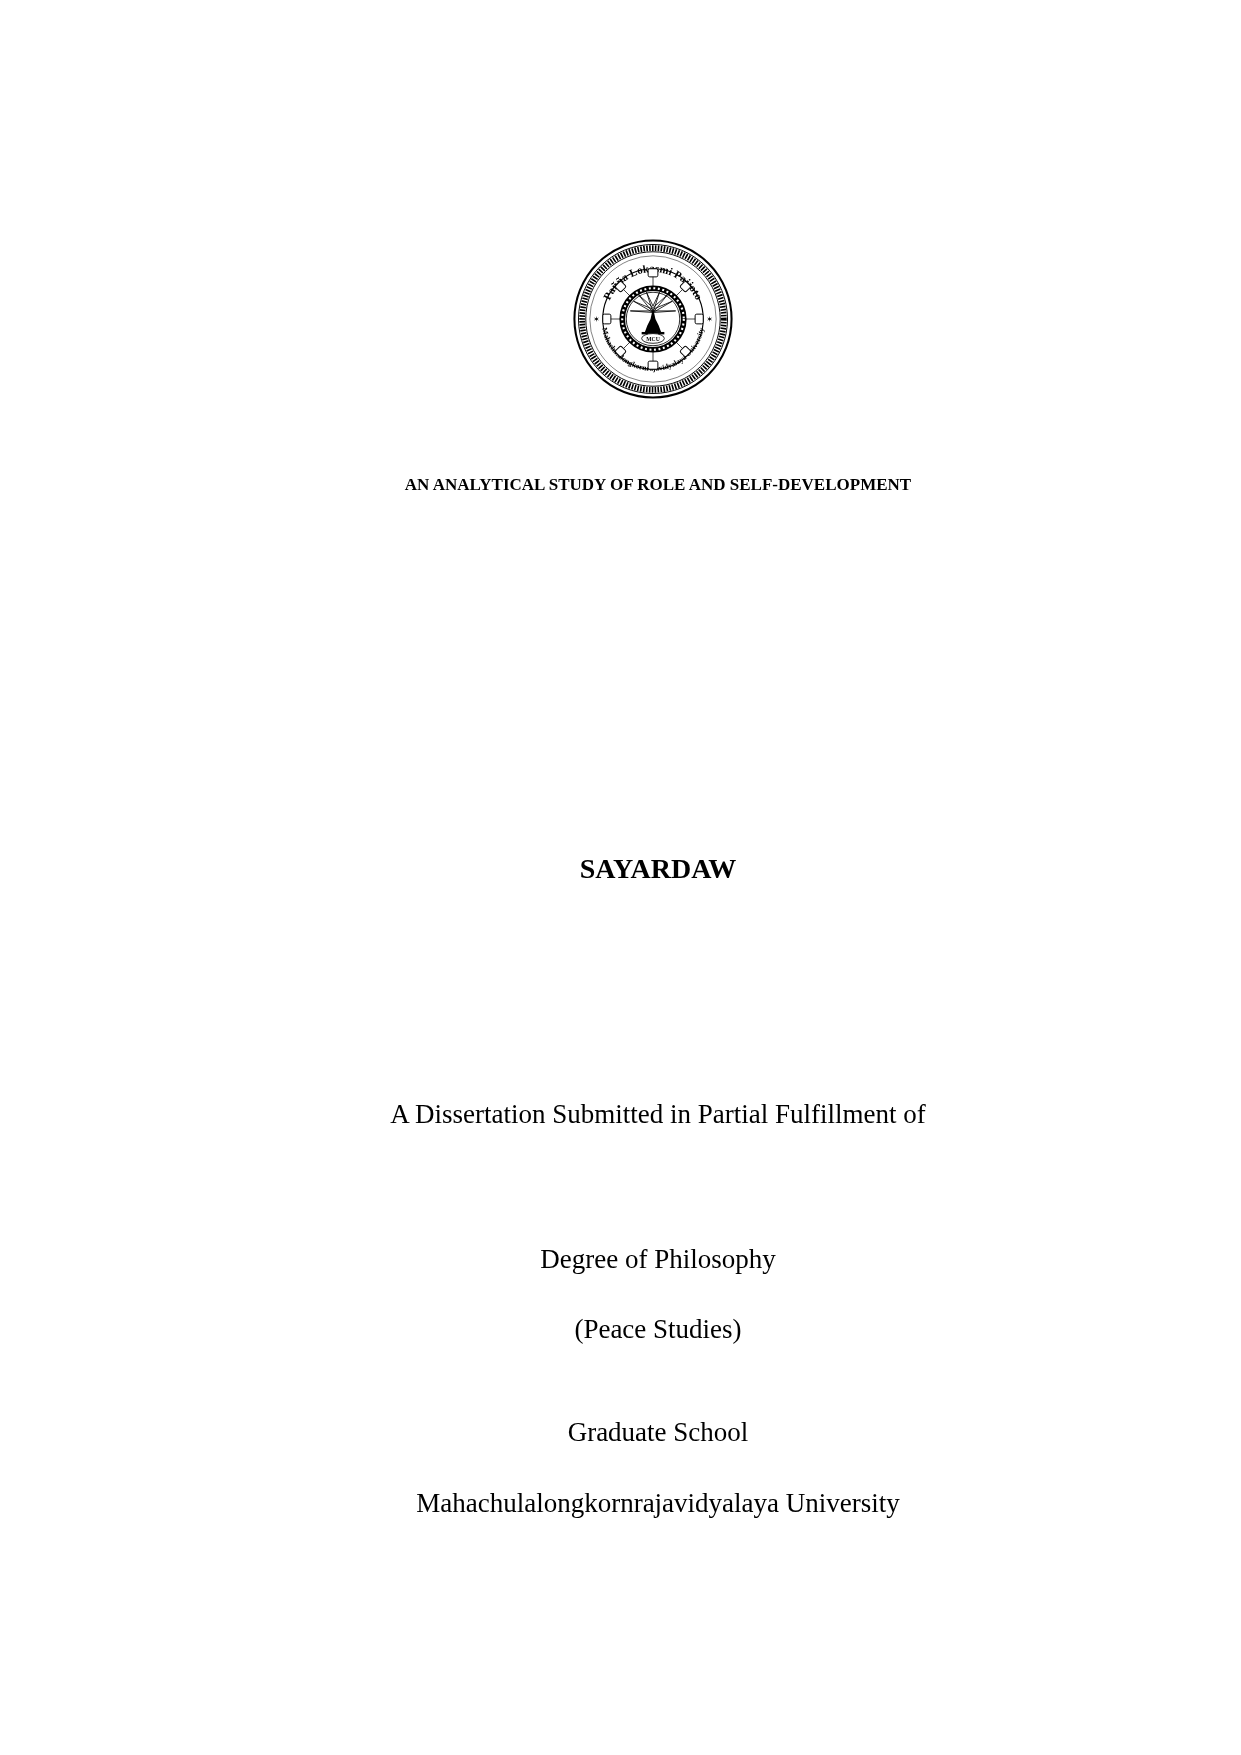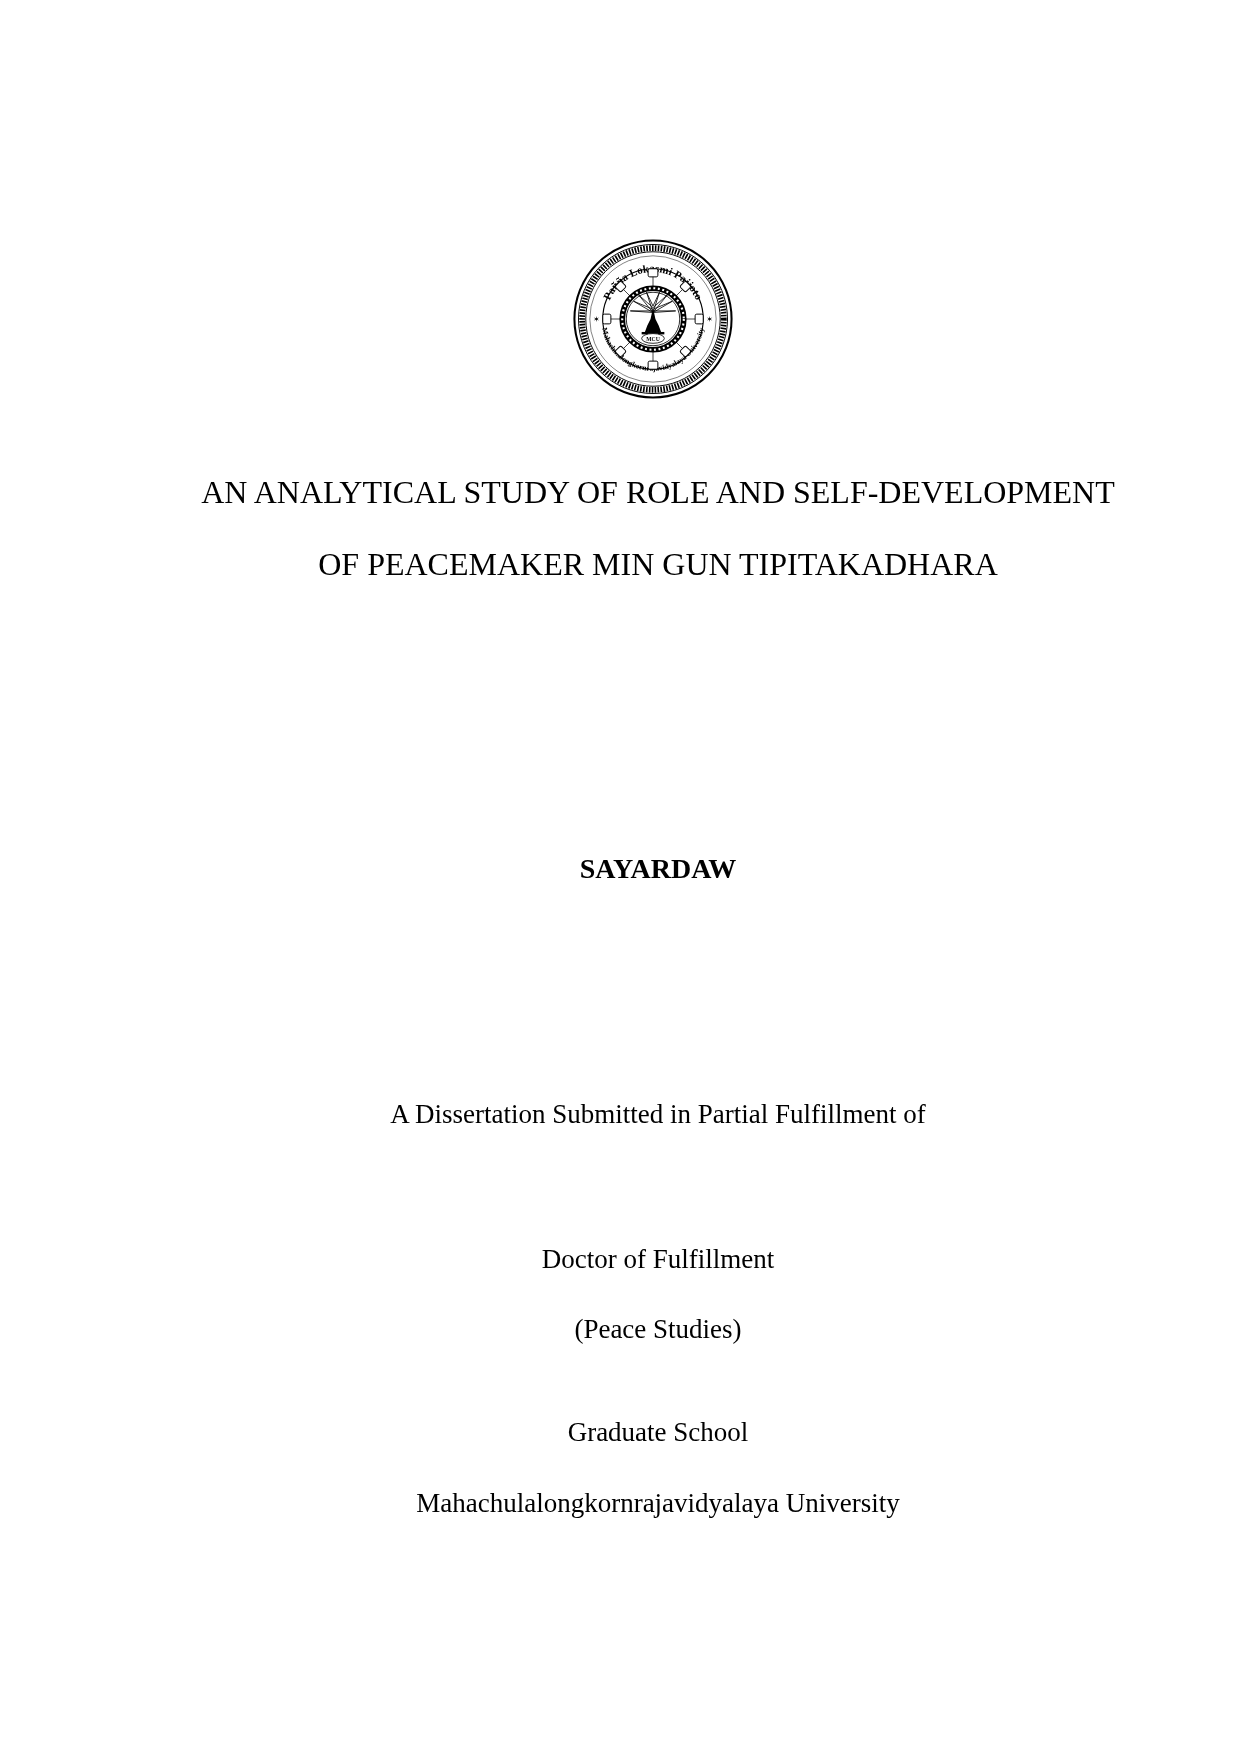--- a/index.html
+++ b/index.html
@@ -30,22 +30,22 @@
     }
     .line {
       position: absolute;
       left: 196px;
       width: 924px;
       text-align: center;
       white-space: nowrap;
       line-height: 1;
     }
     .title {
-      font-weight: normal;
-      font-size: 32px;
+      font-weight: bold;
+      font-size: 17px;
     }
     .author {
       font-weight: bold;
       font-size: 28px;
     }
     .body-text {
       font-size: 27px;
     }
   </style>
 </head>
@@ -113,24 +113,23 @@
     </g>
 
     <path d="M100 86 L103 100 L107 108 L110 116 L90 116 L93 108 L97 100 Z" fill="#000"></path>
     <rect x="86" y="116" width="28" height="3" fill="#000"></rect>
 
     <ellipse cx="100" cy="124" rx="14" ry="6" fill="#fff" stroke="#000" stroke-width="1"></ellipse>
     <text x="100" y="127" font-family="Liberation Serif, serif" font-size="7" font-weight="bold" text-anchor="middle" fill="#000">MCU</text>
   </svg>
 
   <div class="line title" style="top:476px;">AN ANALYTICAL STUDY OF ROLE AND SELF-DEVELOPMENT</div>
-  <div class="line title" style="top:548px;">OF PEACEMAKER MIN GUN TIPITAKADHARA</div>
 
   <div class="line author" style="top:855px;">SAYARDAW</div>
 
   <div class="line body-text" style="top:1101px;">A Dissertation Submitted in Partial Fulfillment of</div>
-  <div class="line body-text" style="top:1246px;">Doctor of Fulfillment</div>
+  <div class="line body-text" style="top:1246px;">Degree of Philosophy</div>
   <div class="line body-text" style="top:1316px;">(Peace Studies)</div>
 
   <div class="line body-text" style="top:1419px;">Graduate School</div>
   <div class="line body-text" style="top:1490px;">Mahachulalongkornrajavidyalaya University</div>
 
 </div>
 
 </body></html>

